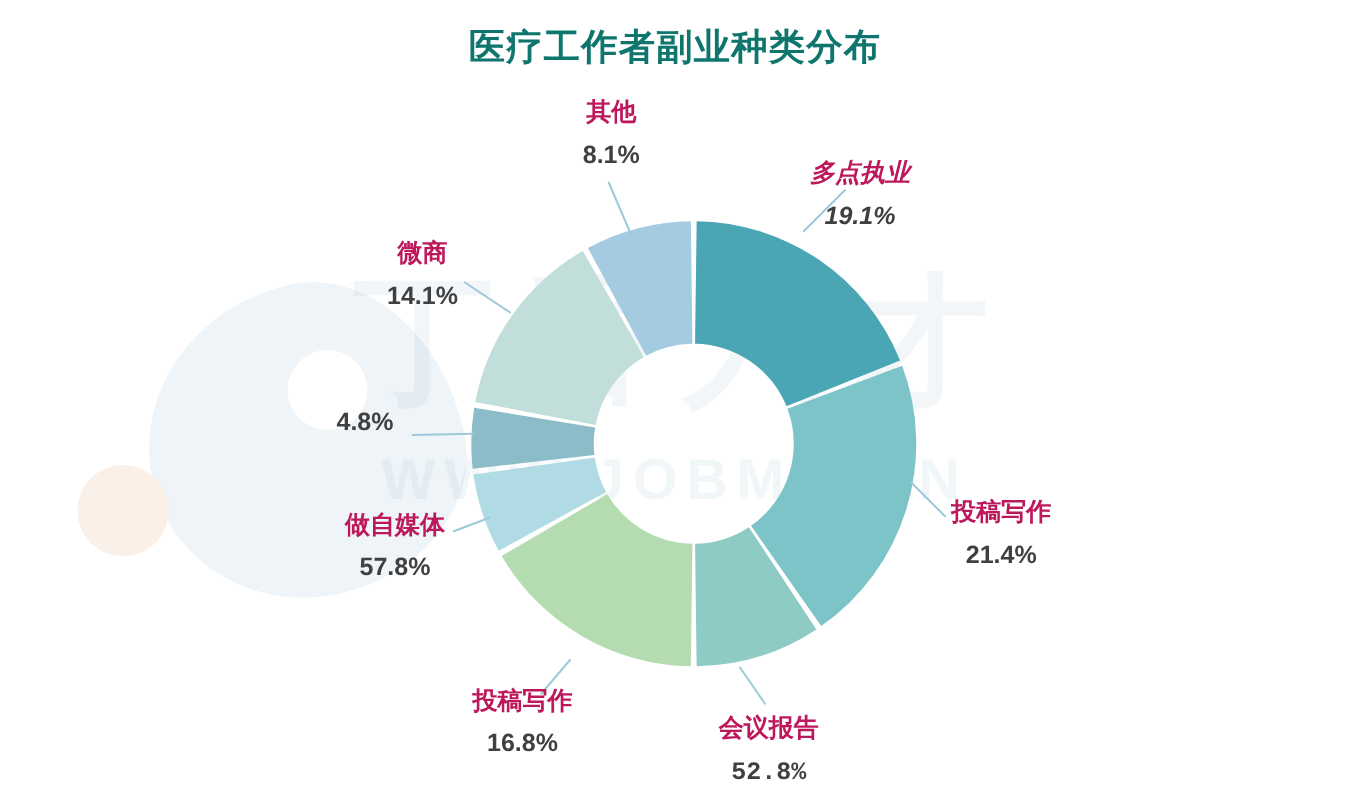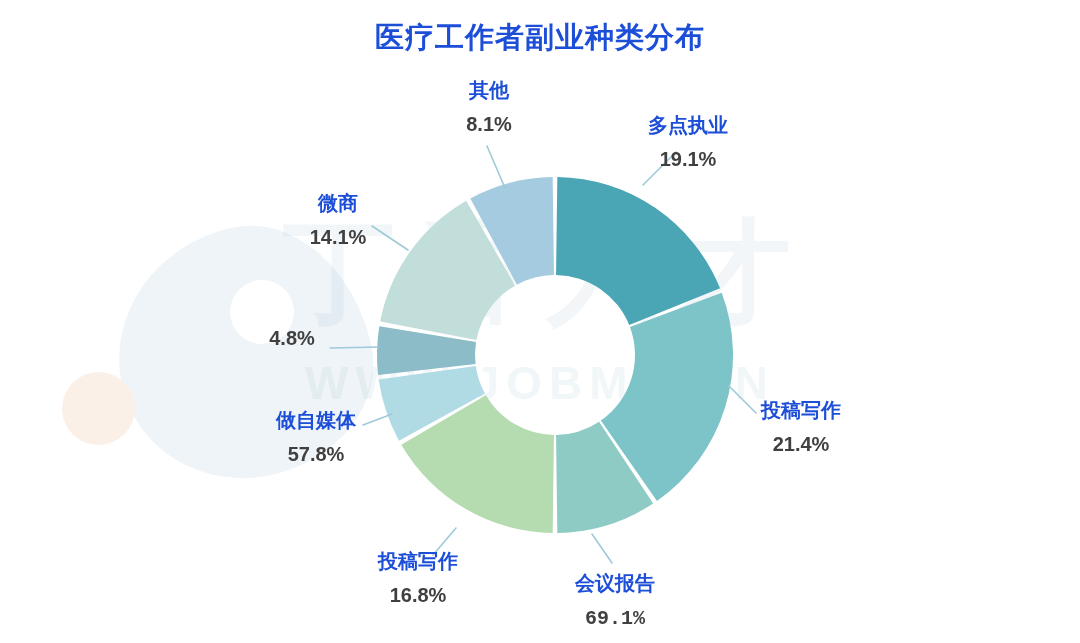--- a/index.html
+++ b/index.html
@@ -80,21 +80,21 @@
 
   
   #chart-title {
     position: absolute;
     top: 18px;
     left: 0;
     right: 0;
     text-align: center;
     font-size: 29px;
     font-weight: 700;
-    color: #1d4ed8;
+    color: #0f766e;
     letter-spacing: 1px;
   }
 
   
   #donut-wrap {
     position: absolute;
     left: 370px;
     top: 170px;
     width: 370px;
     height: 370px;
@@ -105,31 +105,31 @@
   .slice-label {
     position: absolute;
     text-align: center;
     line-height: 1.28;
     white-space: nowrap;
   }
   .slice-label .lbl-name {
     display: block;
     font-size: 20px;
     font-weight: 700;
-    color: #1d4ed8;
+    color: #be185d;
   }
   .slice-label .lbl-val {
     display: block;
     font-size: 20px;
     font-weight: 700;
     color: #404040;
     margin-top: 8px;
   }
 
-  #lbl-0 { left: 608px; top: 113px; width: 160px; }
+  #lbl-0 { left: 608px; top: 127px; width: 160px; font-style: italic; }
   #lbl-1 { left: 716px; top: 398px; width: 170px; }
   #lbl-2 { left: 532px; top: 572px; width: 166px; font-family: Liberation Mono, monospace; }
   #lbl-3 { left: 330px; top: 549px; width: 176px; }
   #lbl-4 { left: 228px; top: 408px; width: 176px; }
   #lbl-5 { left: 222px; top: 318px; width: 140px; }
   #lbl-6 { left: 268px; top: 191px; width: 140px; }
   #lbl-7 { left: 420px; top: 78px; width: 138px; }
 </style>
 </head>
 <body>
@@ -178,21 +178,21 @@
 <div class="slice-label" id="lbl-0">
   <span class="lbl-name">多点执业</span>
   <span class="lbl-val">19.1%</span>
 </div>
 <div class="slice-label" id="lbl-1">
   <span class="lbl-name">投稿写作</span>
   <span class="lbl-val">21.4%</span>
 </div>
 <div class="slice-label" id="lbl-2">
   <span class="lbl-name">会议报告</span>
-  <span class="lbl-val">69.1%</span>
+  <span class="lbl-val">52.8%</span>
 </div>
 <div class="slice-label" id="lbl-3">
   <span class="lbl-name">投稿写作</span>
   <span class="lbl-val">16.8%</span>
 </div>
 <div class="slice-label" id="lbl-4">
   <span class="lbl-name">做自媒体</span>
   <span class="lbl-val">57.8%</span>
 </div>
 <div class="slice-label" id="lbl-5">

